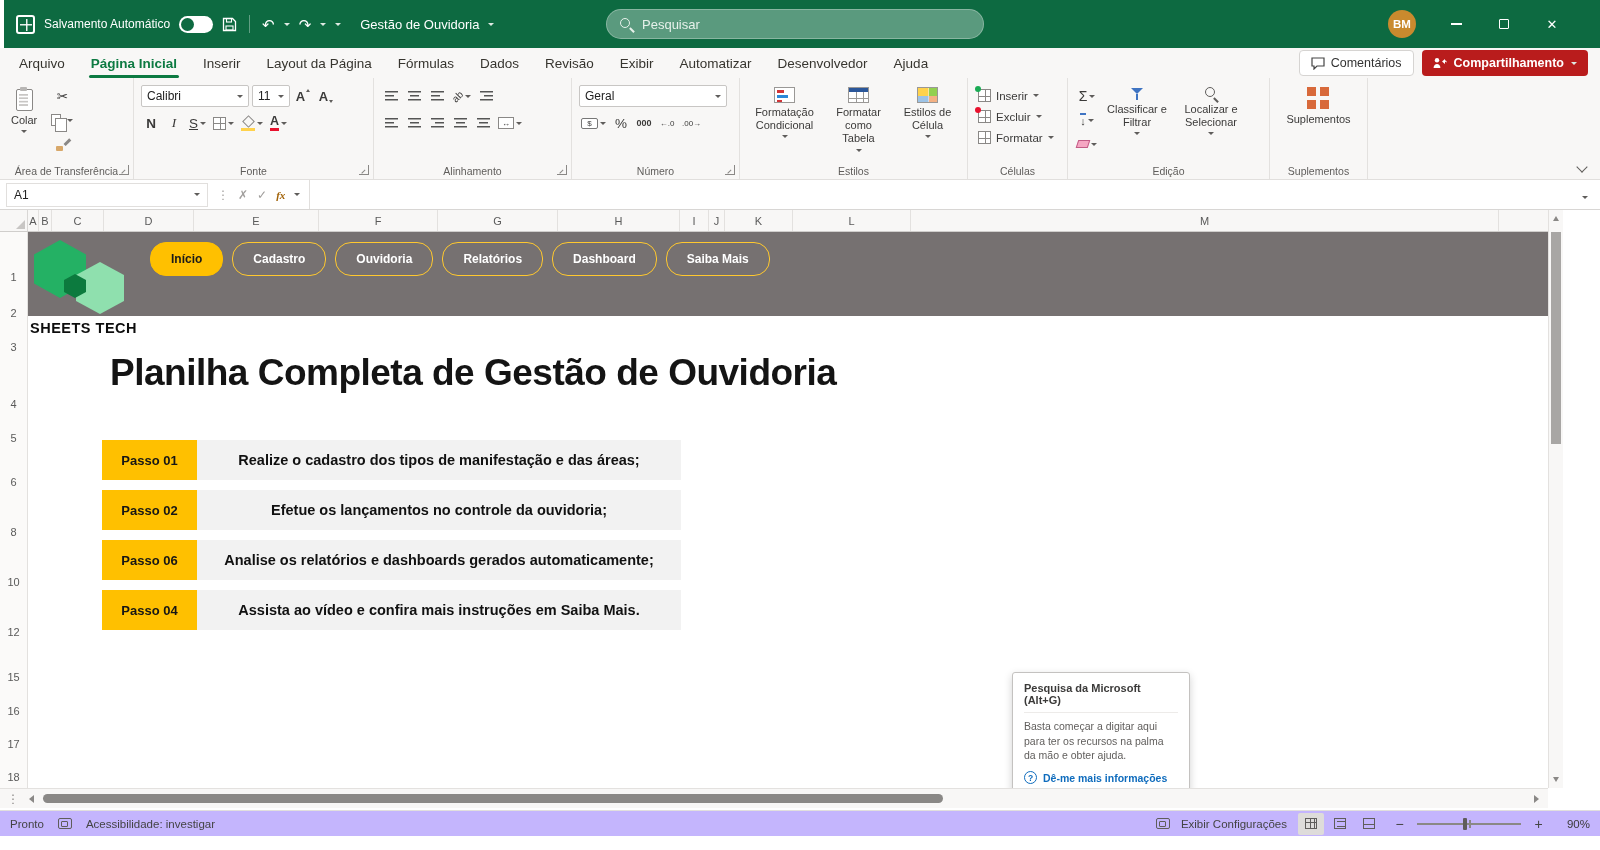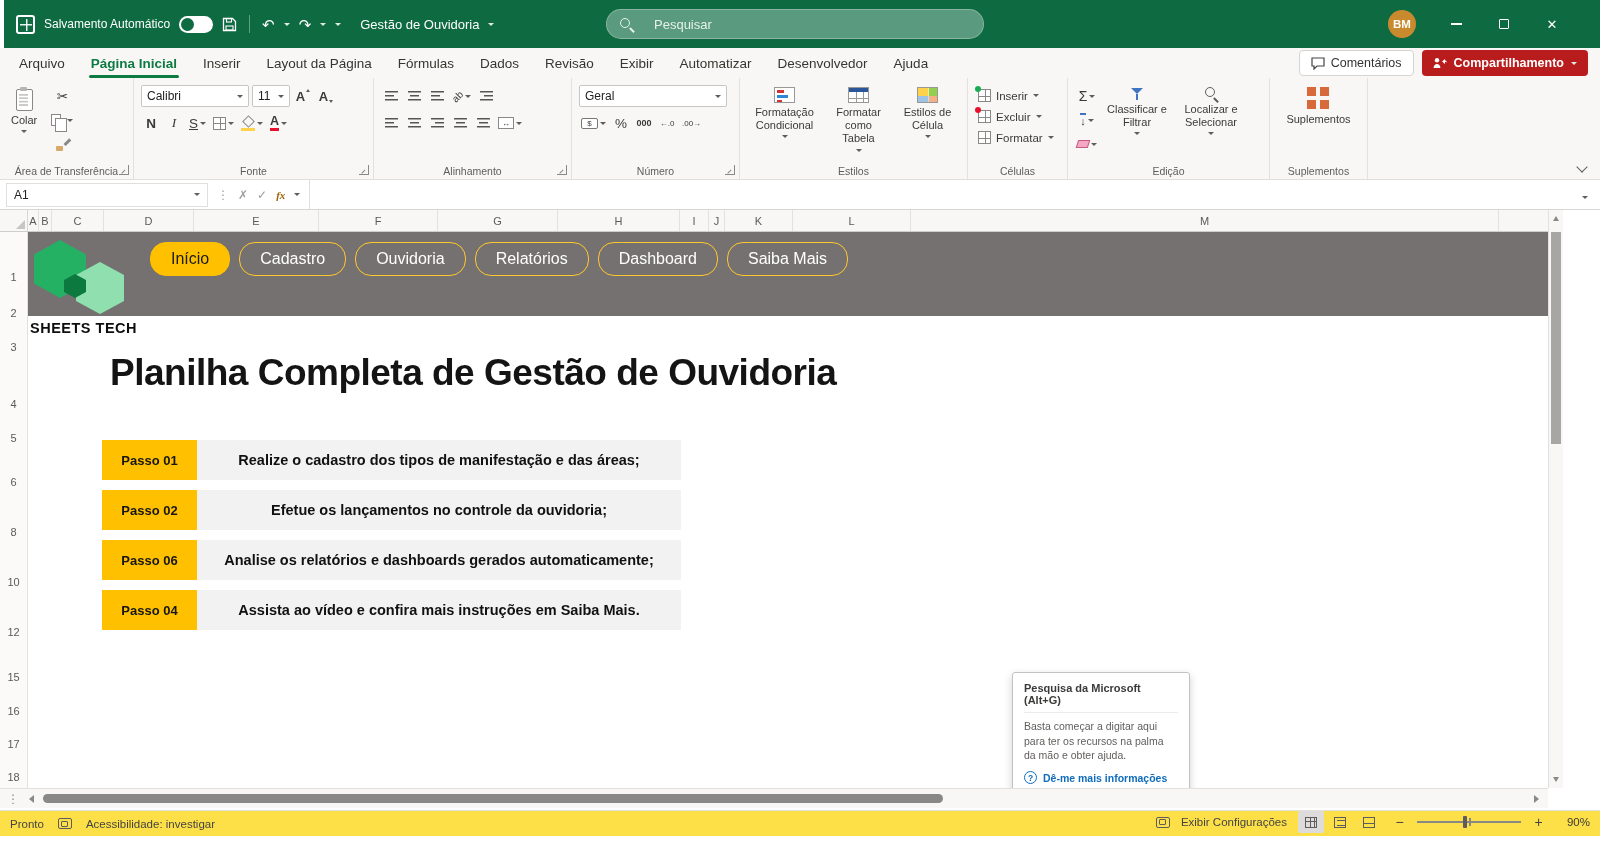--- a/index.html
+++ b/index.html
@@ -12,21 +12,21 @@
 .app-icon{width:19px;height:19px;border:2px solid #fff;border-radius:3px;flex:none;background:
  linear-gradient(rgba(255,255,255,.9),rgba(255,255,255,.9)) 8px 2px/1.5px 12px no-repeat,
  linear-gradient(rgba(255,255,255,.9),rgba(255,255,255,.9)) 2px 7px/12px 1.5px no-repeat}
 .toggle{width:34px;height:17px;border-radius:9px;background:#fff;position:relative;flex:none}
 .toggle::after{content:"";position:absolute;left:2px;top:2px;width:13px;height:13px;border-radius:50%;background:#0d6a41}
 .tb-ico{font-size:15px;line-height:1;color:#fff;display:inline-flex;align-items:center}
 .tb-sep{width:1px;height:18px;background:rgba(255,255,255,.35);margin:0 3px}
 .caret{display:inline-block;width:0;height:0;border-left:3.2px solid transparent;border-right:3.2px solid transparent;border-top:3.8px solid #5f5d5b;flex:none}
 .caret.w{border-top-color:#dfeae3}
 .doc-title{font-size:13px;margin-left:10px;white-space:nowrap}
-.tb-search{position:absolute;left:602px;top:9px;width:378px;height:30px;border-radius:15px;background:rgba(255,255,255,.32);border:1px solid rgba(255,255,255,.28);display:flex;align-items:center;gap:21px;padding:0 13px;color:rgba(238,245,240,.95);font-size:13px}
+.tb-search{position:absolute;left:602px;top:9px;width:378px;height:30px;border-radius:15px;background:rgba(255,255,255,.32);border:1px solid rgba(255,255,255,.28);display:flex;align-items:center;gap:9px;padding:0 13px;color:rgba(238,245,240,.95);font-size:13px}
 .mag{width:13px;height:13px;position:relative;display:inline-block;flex:none}
 .mag::before{content:"";position:absolute;left:0;top:0;width:8px;height:8px;border:1.6px solid currentColor;border-radius:50%}
 .mag::after{content:"";position:absolute;left:9.5px;top:9.5px;width:5.5px;height:1.6px;background:currentColor;transform:rotate(45deg);transform-origin:0 50%}
 .tb-right{position:absolute;right:28px;top:0;height:48px;display:flex;align-items:center}
 .avatar{width:28px;height:28px;border-radius:50%;background:#c98a2e;color:#fff;font-size:11.5px;font-weight:bold;display:flex;align-items:center;justify-content:center;margin-right:16px}
 .winbtn{width:48px;height:48px;display:flex;align-items:center;justify-content:center;font-size:13px;color:#fff}
 .min-g{width:11px;height:1.5px;background:#fff}
 .max-g{width:10px;height:10px;border:1.5px solid #fff;border-radius:1px}
 
 
@@ -111,21 +111,21 @@
 .rowheads{position:absolute;left:0;top:0;width:28px;height:100%;border-right:1px solid #e3e1df;background:#fbfaf9;font-size:11px;color:#5a5a5a}
 .rowh{position:absolute;left:0;width:100%;text-align:center}
 .banner{position:absolute;left:28px;top:0;width:1520px;height:84px;background:#767171}
 .logo{position:absolute;left:34px;top:6px;width:110px;height:80px}
 .hex{position:absolute;clip-path:polygon(50% 0,100% 25%,100% 75%,50% 100%,0 75%,0 25%)}
 .h1{left:0;top:2px;width:52px;height:58px;background:#24b164}
 .h2{left:42px;top:24px;width:48px;height:52px;background:#8fe0ae}
 .h3{left:30px;top:36px;width:22px;height:24px;background:#0c7a3e}
 .brand{position:absolute;left:30px;top:88px;font-size:14.5px;font-weight:bold;letter-spacing:.5px;color:#0d0d0d}
 .nav{position:absolute;left:150px;top:10px;display:flex;gap:9px}
-.pill{height:31px;border-radius:16px;display:flex;align-items:center;justify-content:center;padding:16px 20px;font-size:16px;font-weight:normal;color:#fff;border:1.5px solid #ffc82e;white-space:nowrap}
+.pill{height:31px;border-radius:16px;display:flex;align-items:center;justify-content:center;padding:16px 20px;font-size:12px;font-weight:bold;color:#fff;border:1.5px solid #ffc82e;white-space:nowrap}
 .pill.active{background:#ffc000;border-color:#ffc000;color:#1a1a1a}
 .sheet-title{position:absolute;left:110px;top:120px;font-size:37px;font-weight:bold;color:#141414;letter-spacing:-.5px;white-space:nowrap}
 .steps{position:absolute;left:102px;top:208px;display:flex;flex-direction:column;gap:10px}
 .step{display:flex;height:40px}
 .step-label{width:95px;background:#ffc000;color:#161616;font-weight:bold;font-size:13px;display:flex;align-items:center;justify-content:center;flex:none}
 .step-text{width:484px;background:#f2f2f2;color:#111;font-weight:bold;font-size:14.5px;display:flex;align-items:center;justify-content:center;text-align:center}
 .tooltip{position:absolute;left:1012px;top:440px;width:178px;background:#fff;border:1px solid #c4c2c0;border-radius:3px;box-shadow:0 3px 8px rgba(0,0,0,.18);padding:9px 11px 9px;font-size:10.5px;color:#605e5c;z-index:5}
 .tt-title{font-size:11px;font-weight:bold;color:#3b3a39;padding-bottom:6px;border-bottom:1px solid #edebe9;margin-bottom:6px}
 .tt-body{line-height:1.4}
 .tt-link{display:flex;align-items:center;gap:6px;margin-top:8px;color:#0f6cbd;font-weight:bold}
@@ -138,21 +138,21 @@
 .vthumb{position:absolute;left:2px;top:22px;width:10px;height:212px;background:#a8a6a4}
 .hscroll{position:absolute;top:788px;left:0;width:1548px;height:20px;background:#f8f7f6;border-top:1px solid #e3e1df;display:flex;align-items:center}
 .grip{margin-left:7px;color:#8a8886;font-size:12px;letter-spacing:1px}
 .harrow{width:0;height:0;border-top:4px solid transparent;border-bottom:4px solid transparent;margin:0 9px;flex:none}
 .harrow.l{border-right:5px solid #8a8886}
 .harrow.r{border-left:5px solid #8a8886}
 .htrack{flex:1;height:100%;position:relative}
 .hthumb{position:absolute;left:0;top:5px;width:900px;height:9px;border-radius:5px;background:#8a8886}
 
 
-.statusbar{position:absolute;top:810px;left:0;width:1600px;height:26px;background:#fde047;border-top:1px solid #e1dfdd;display:flex;font-size:11.5px;color:#444}
+.statusbar{position:absolute;top:810px;left:0;width:1600px;height:26px;background:#c4b5fd;border-top:1px solid #e1dfdd;display:flex;align-items:center;font-size:11.5px;color:#444}
 .sb-left{display:flex;align-items:center;gap:14px;padding-left:10px}
 .cam{width:14px;height:11px;border:1.3px solid #5f5d5b;border-radius:2px;position:relative;flex:none}
 .cam::after{content:"";position:absolute;left:2.5px;top:1.5px;width:5px;height:4px;border:1.2px solid #5f5d5b;border-radius:1px}
 .sb-right{position:absolute;right:10px;display:flex;align-items:center;gap:11px}
 .viewbtns{display:flex;gap:3px}
 .viewbtn{width:26px;height:22px;display:flex;align-items:center;justify-content:center;border-radius:2px}
 .viewbtn.active{background:#dedcda}
 .v-ico{width:12px;height:11px;border:1px solid #5f5d5b;background-repeat:no-repeat}
 .v-ico.grid{background-image:linear-gradient(#5f5d5b,#5f5d5b),linear-gradient(#5f5d5b,#5f5d5b),linear-gradient(#5f5d5b,#5f5d5b);background-size:12px 1px,1px 11px,1px 11px;background-position:0 3px,3.5px 0,7.5px 0}
 .v-ico.layout{background-image:linear-gradient(#5f5d5b,#5f5d5b),linear-gradient(#5f5d5b,#5f5d5b);background-size:8px 1px,8px 1px;background-position:1.5px 2px,1.5px 7px}

